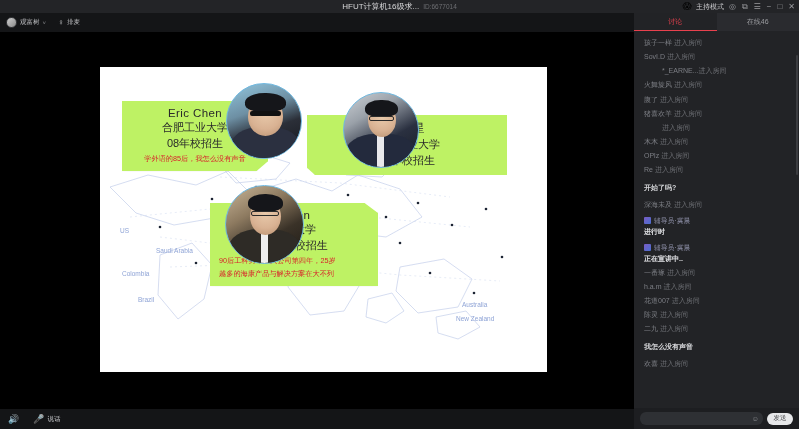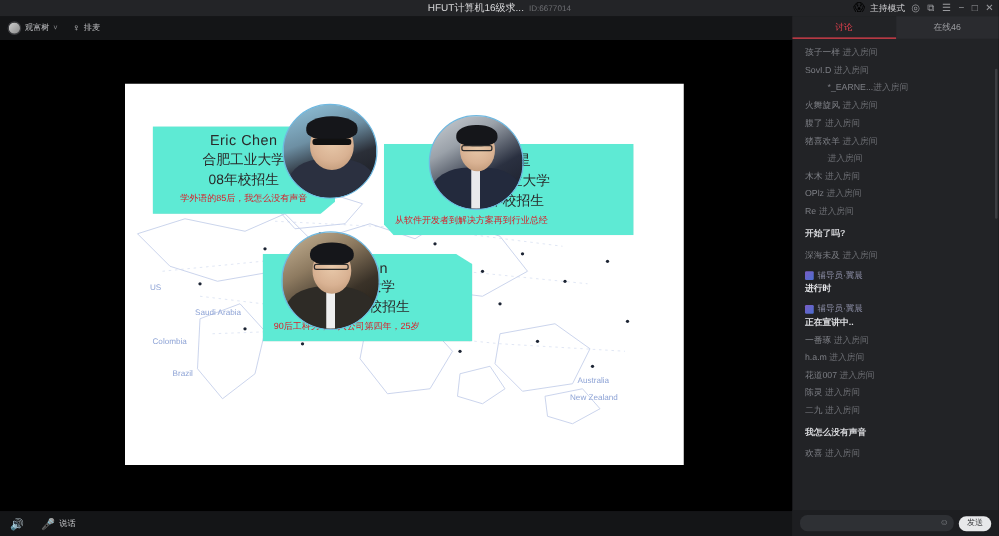--- a/index.html
+++ b/index.html
@@ -75,21 +75,21 @@
     position: absolute; border-radius: 50%;
     background: radial-gradient(circle at 50% 42%, #e8c9aa 0%, #d9b293 55%, #b8906f 100%);
   }
   .hair { position: absolute; border-radius: 48% 48% 40% 40%; background: #15161a; }
   .shades { position: absolute; height: 5px; border-radius: 2px; background: #111; }
   .glasses { position: absolute; height: 5px; border: 0.8px solid #2b2b2b; border-radius: 2px; }
   .torso { position: absolute; border-radius: 42% 42% 0 0; }
 
   
   .callout {
-    position: absolute; background: #5eead4;
+    position: absolute; background: #bef264;
     box-shadow: 0 1px 5px rgba(0,0,0,.16);
     padding: 6px 9px 7px 9px;
   }
   .c-name { font-size: 11.5px; color: #2a2a2a; letter-spacing: .4px; text-align: center; }
   .c-school { font-size: 11px; color: #2a2a2a; text-align: center; margin-top: 1px; }
   .c-year { font-size: 11px; color: #2a2a2a; text-align: center; margin-top: 1px; }
   .c-desc { font-size: 7.2px; color: #d9202a; line-height: 1.55; text-align: center; margin-top: 2px; }
   .c-desc.left { text-align: left; }
 
   #callout-eric { left: 22px; top: 34px; width: 146px; clip-path: polygon(0 0,100% 0,100% 86%,92% 100%,0 100%); }
@@ -254,28 +254,28 @@
         <div class="c-name">Eric Chen</div>
         <div class="c-school">合肥工业大学</div>
         <div class="c-year">08年校招生</div>
         <div class="c-desc">学外语的85后，我怎么没有声音</div>
       </div>
 
       <div class="callout" id="callout-zhou">
         <div class="c-name">周志星</div>
         <div class="c-school">合肥工业大学</div>
         <div class="c-year">08年校招生</div>
-        <div class="c-desc left">从软件开发者到解决方案再到行业总经</div>
       </div>
 
       <div class="callout" id="callout-jason">
         <div class="c-name">Jason</div>
         <div class="c-school">浙江大学</div>
         <div class="c-year">2011年校招生</div>
         <div class="c-desc left">90后工科男，加入公司第四年，25岁</div>
+        <div class="c-desc left">越多的海康产品与解决方案在大不列</div>
       </div>
 
       <div class="portrait p-eric">
         <div class="torso" style="left:6%;top:58%;width:92%;height:60%;background:#2b3040"></div>
         <div class="face" style="left:28%;top:18%;width:48%;height:52%"></div>
         <div class="hair" style="left:24%;top:12%;width:56%;height:26%"></div>
         <div class="shades" style="left:31%;top:36%;width:42%"></div>
       </div>
       <div class="portrait p-zhou">
         <div class="torso" style="left:2%;top:55%;width:96%;height:62%;background:#232a3d"></div>

